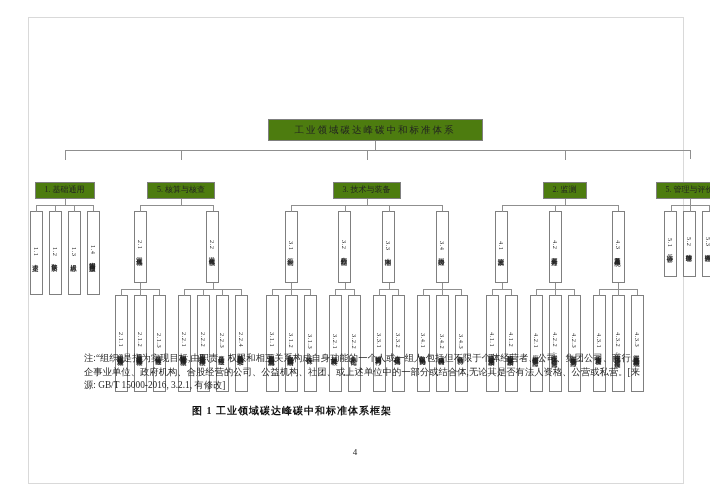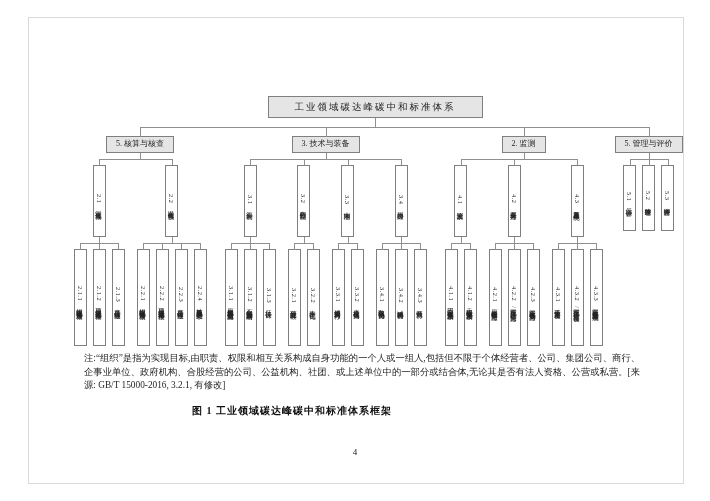--- a/index.html
+++ b/index.html
@@ -21,22 +21,22 @@
   .tree ul::before{content:"";position:absolute;top:0;left:50%;width:0;height:var(--gap);border-left:1px solid var(--line);}
   .tree li{display:flex;flex-direction:column;align-items:center;position:relative;padding:var(--gap) 3px 0;}
   .tree li::before,.tree li::after{content:"";position:absolute;top:0;right:50%;width:50%;height:var(--gap);border-top:1px solid var(--line);}
   .tree li::after{right:auto;left:50%;border-left:1px solid var(--line);}
   .tree li:first-child::before{border-top:none;}
   .tree li:last-child::after{border-top:none;}
   .tree > li{padding-top:0;}
   .tree > li::before,.tree > li::after{display:none;}
   
   .hbox{
-    border:1px solid #7f7f7f;background:#e5e5e5;white-space:nowrap;
-    font-size:8px;line-height:1.1;padding:3px 9px;color:#222;
+    border:1px solid #7f7f7f;background:#4d7c0f;white-space:nowrap;
+    font-size:8px;line-height:1.1;padding:3px 9px;color:#222;margin-top:23px;
   }
   .rootbox{font-size:9.5px;padding:5px 26px;letter-spacing:2px;}
   .vbox{
     writing-mode:vertical-rl;text-orientation:mixed;
     border:1px solid #7f7f7f;background:#fff;color:#222;
     width:13px;box-sizing:border-box;
     display:flex;align-items:center;justify-content:center;
     font-size:6.3px;line-height:11px;letter-spacing:0.5px;
     overflow:hidden;
   }
@@ -62,20 +62,37 @@
 <body>
 
 <div class="page-frame"></div>
 
 <div class="tree-wrap">
   <ul class="tree">
     <li>
       <div class="hbox rootbox">工业领域碳达峰碳中和标准体系</div>
       <ul>
 
+        <li>
+          <div class="hbox">1. 基础通用</div>
+          <ul>
+            <li>
+                <div class="vbox h-b1">1.1 术语定义</div>
+              </li>
+            <li>
+                <div class="vbox h-b1">1.2 数据质量</div>
+              </li>
+            <li>
+                <div class="vbox h-b1">1.3 标识标志</div>
+              </li>
+            <li>
+                <div class="vbox h-b1">1.4 报告声明与信息披露</div>
+              </li>
+          </ul>
+        </li>
 
         <li>
           <div class="hbox">5. 核算与核查</div>
           <ul>
             <li>
               <div class="vbox h-l3">2.1 温室气体核算</div>
               <ul>
                 <li>
                     <div class="vbox h-leaf">2.1.1 组织温室气体排放量核算</div>
                   </li>

